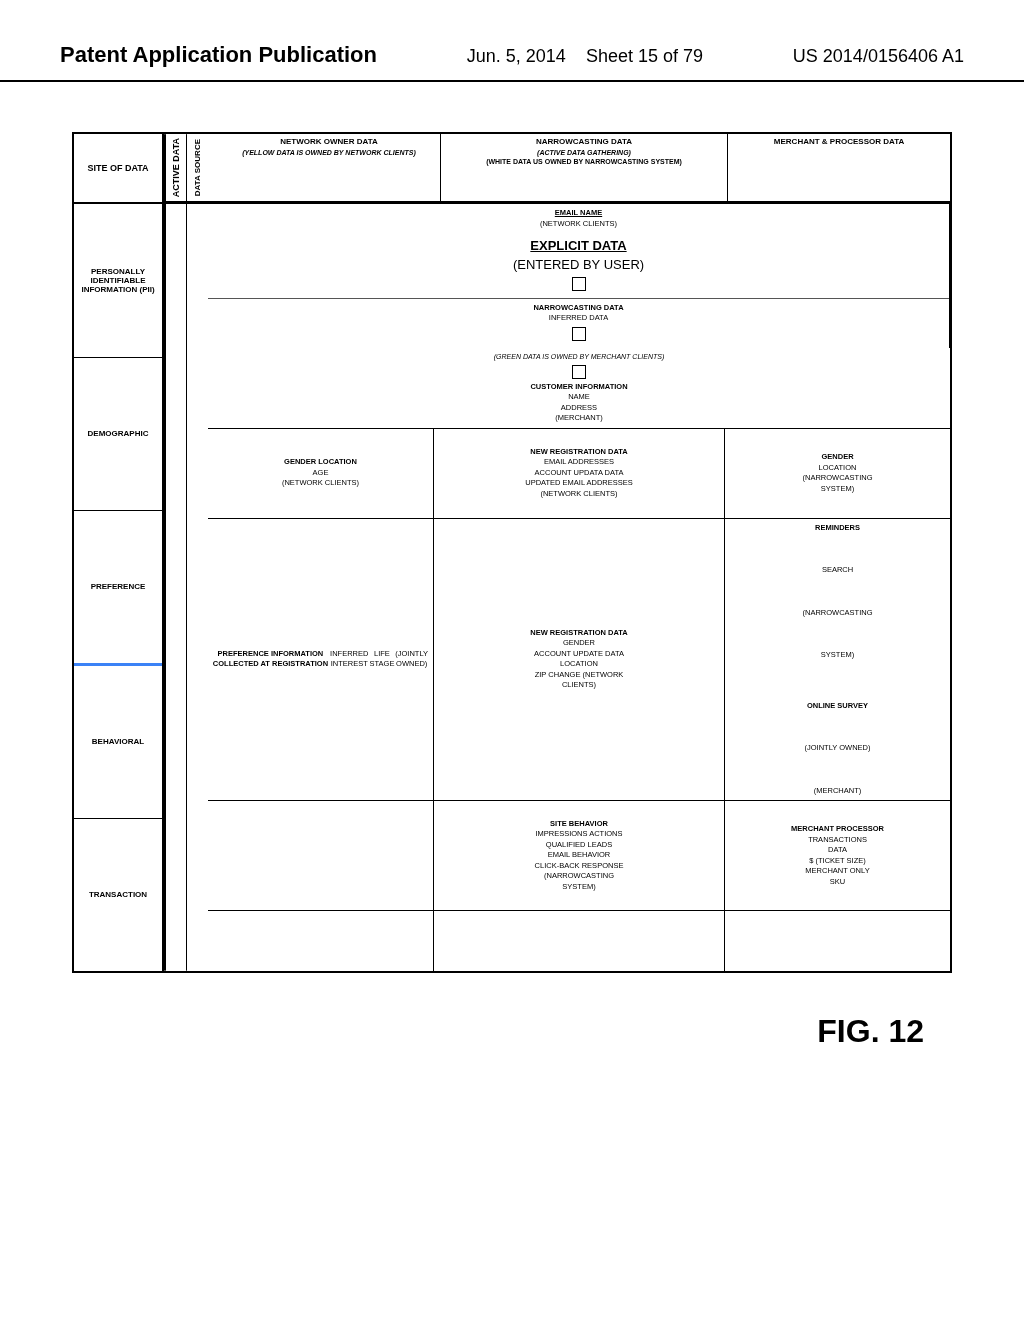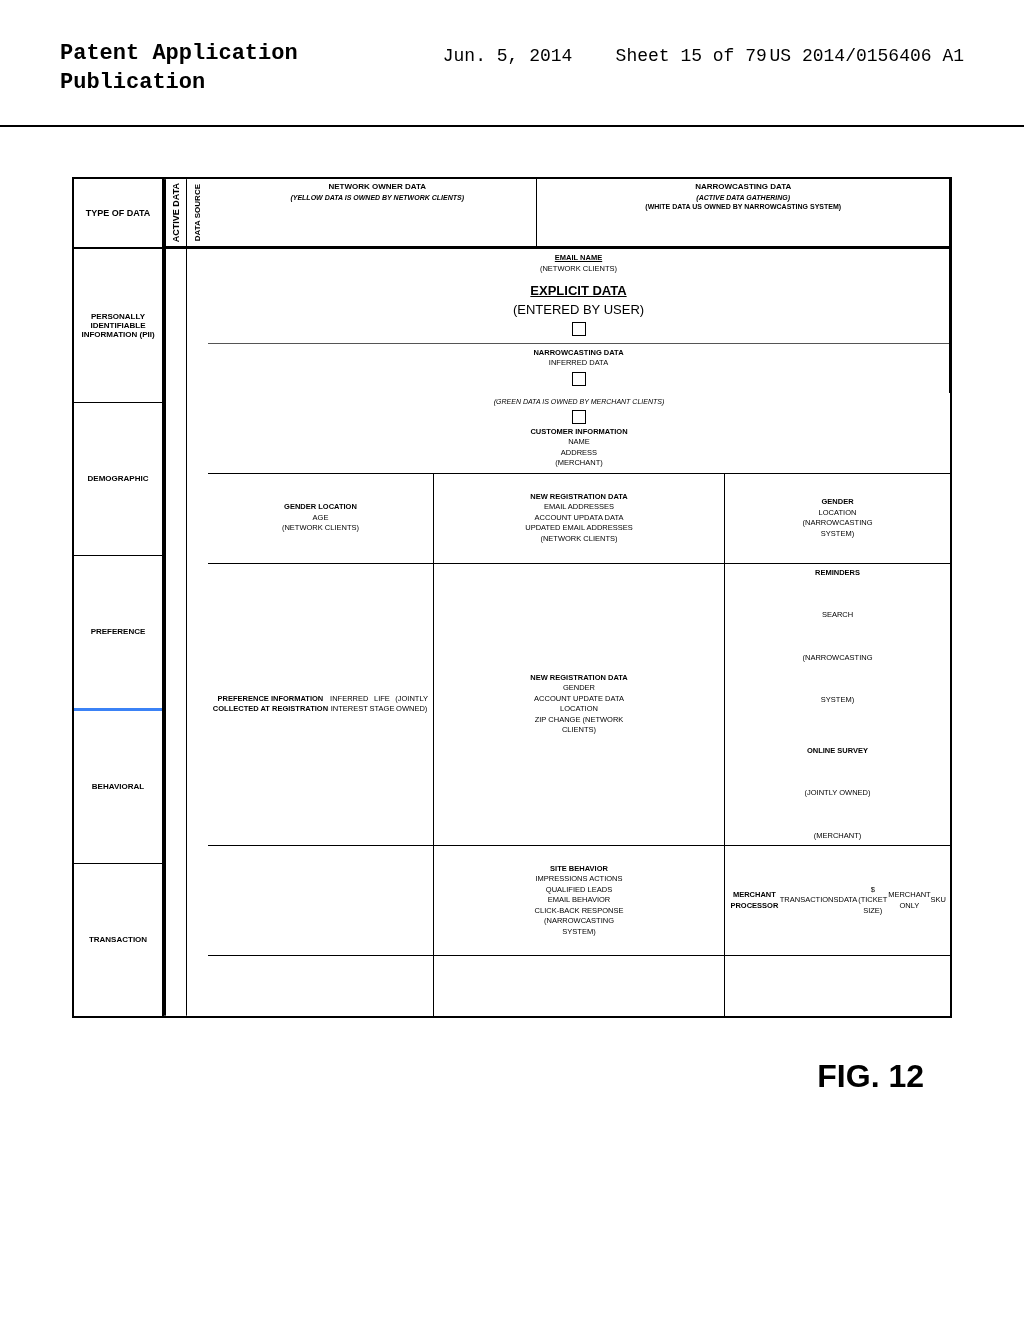--- a/index.html
+++ b/index.html
@@ -8,24 +8,23 @@
       font-family: Arial, Helvetica, sans-serif;
       width: 1024px;
       min-height: 1320px;
       position: relative;
       overflow-x: hidden;
     }
 
     .page-header {
       display: flex;
       justify-content: space-between;
-      align-items: flex-start;
-      padding: 40px 60px 28px 60px;
+      align-items: flex-end;
+      padding: 40px 60px 11px 60px;
       border-bottom: 2px solid #000;
-      font-family: Liberation Mono, monospace;
     }
 
     .header-left {
       font-size: 22px;
       font-weight: bold;
       line-height: 1.3;
       max-width: 380px;
     }
 
     .header-center {
@@ -76,40 +75,43 @@
   </div>
   <div class="header-right">US 2014/0156406 A1</div>
 </div>
 
 <div class="main-content">
 
   <div class="diagram-container">
 
     <div style="display:flex; border-bottom:2px solid #000;">
 
-      <div style="width:90px; border-right:2px solid #000; font-weight:bold; font-size:9px; text-align:center; padding:4px 3px; display:flex; align-items:center; justify-content:center;">TYPE OF DATA</div>
+      <div style="width:90px; border-right:2px solid #000; font-weight:bold; font-size:9px; text-align:center; padding:4px 3px; display:flex; align-items:center; justify-content:center;">SITE OF DATA</div>
 
       <div style="flex:1; display:flex; flex-direction:column;">
 
         <div style="display:flex; border-bottom:1px solid #000;">
           <div style="writing-mode:vertical-rl; transform:rotate(180deg); border-right:2px solid #000; padding:4px 6px; font-weight:bold; font-size:9px; text-align:center; white-space:nowrap; width:22px; display:flex; align-items:center; justify-content:center;">ACTIVE DATA</div>
           <div style="flex:1; display:flex;gap:10px;">
 
             <div style="width:22px; border-right:1px solid #000; writing-mode:vertical-rl; transform:rotate(180deg); font-weight:bold; font-size:8px; text-align:center; padding:4px; display:flex; align-items:center; justify-content:center;">DATA SOURCE</div>
 
             <div style="flex:1; display:flex; flex-direction:column;">
               <div style="display:flex; flex:1;">
                 <div style="flex:1; border-right:1px solid #000; padding:3px 4px; font-weight:bold; font-size:8px; text-align:center; line-height:1.3;">
                   <div>NETWORK OWNER DATA</div>
                   <div style="font-size:7px; font-style:italic;">(YELLOW DATA IS OWNED BY NETWORK CLIENTS)</div>
                 </div>
                 <div style="flex:1.3; border-right:1px solid #000; padding:3px 4px; font-weight:bold; font-size:8px; text-align:center; line-height:1.3;">
                   <div>NARROWCASTING DATA</div>
                   <div style="font-size:7px; font-style:italic;">(ACTIVE DATA GATHERING)</div>
                   <div style="font-size:7px;">(WHITE DATA US OWNED BY NARROWCASTING SYSTEM)</div>
+                </div>
+                <div style="flex:1; padding:3px 4px; font-weight:bold; font-size:8px; text-align:center; line-height:1.3;">
+                  <div>MERCHANT &amp; PROCESSOR DATA</div>
                 </div>
               </div>
             </div>
           </div>
         </div>
       </div>
     </div>
 
     <div style="display:flex;">
 
@@ -212,21 +214,21 @@
               </div>
               <div style="flex:1.3; border-right:1px solid #000; padding:4px; font-size:7.5px; text-align:center; line-height:1.4; display:flex; flex-direction:column; align-items:center; justify-content:center;">
                 <div style="font-weight:bold;">SITE BEHAVIOR</div>
                 <div>IMPRESSIONS ACTIONS</div>
                 <div>QUALIFIED LEADS</div>
                 <div>EMAIL BEHAVIOR</div>
                 <div>CLICK-BACK RESPONSE</div>
                 <div>(NARROWCASTING</div>
                 <div>SYSTEM)</div>
               </div>
-              <div style="flex:1; padding:4px; font-size:7.5px; text-align:center; line-height:1.4; display:flex; flex-direction:row; align-items:center; justify-content:center;">
+              <div style="flex:1; padding:4px; font-size:7.5px; text-align:center; line-height:1.4; display:flex; flex-direction:column; align-items:center; justify-content:center;">
                 <div style="font-weight:bold;">MERCHANT PROCESSOR</div>
                 <div>TRANSACTIONS</div>
                 <div>DATA</div>
                 <div>$ (TICKET SIZE)</div>
                 <div>MERCHANT ONLY</div>
                 <div>SKU</div>
               </div>
             </div>
 
             <div style="display:flex; min-height:60px;">

